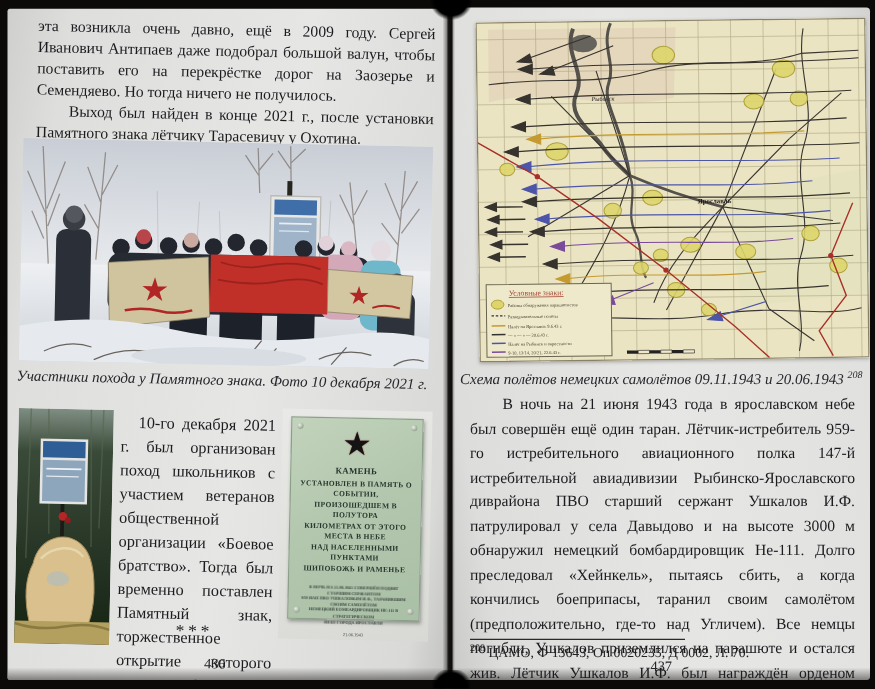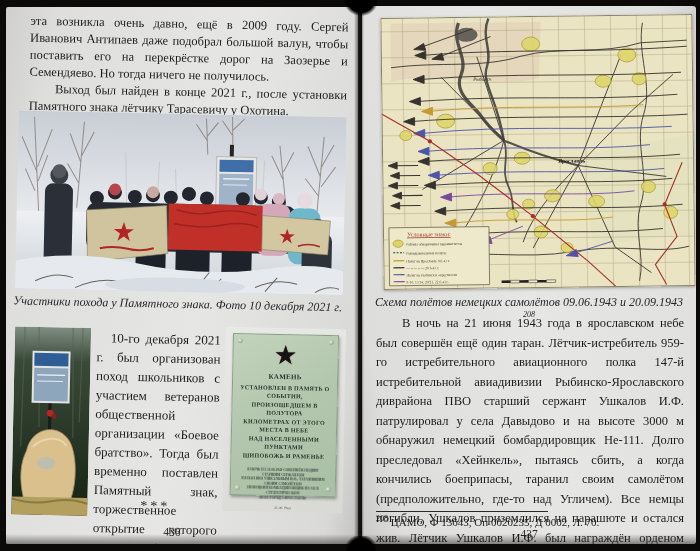--- a/index.html
+++ b/index.html
@@ -361,21 +361,21 @@
         <rect x="127" y="264" width="9" height="2.6" fill="#efe9cc" stroke="#222" stroke-width=".5"></rect>
       <rect x="136" y="264" width="9" height="2.6" fill="#222"></rect>
         <rect x="145" y="264" width="9" height="2.6" fill="#efe9cc" stroke="#222" stroke-width=".5"></rect>
       <rect x="154" y="264" width="9" height="2.6" fill="#222"></rect>
         <rect x="163" y="264" width="9" height="2.6" fill="#efe9cc" stroke="#222" stroke-width=".5"></rect>
     </g>
     <rect x=".5" y=".5" width="311" height="271" fill="none" stroke="#8a8268" stroke-width="1"></rect>
   </svg>
 
   <div id="rp-caption" class="caption">
-    <span>Схема полётов немецких самолётов 09.06.1943 и 20.09.1943 </span><sup>208</sup>
+    <span>Схема полётов немецких самолётов 09.11.1943 и 20.06.1943 </span><sup>208</sup>
   </div>
 
   <div id="rp-text" class="book-text">
     <p>В ночь на 21 июня 1943 года в ярославском небе был совершён ещё один таран. Лётчик-истребитель 959-го истребительного авиационного полка 147-й истребительной авиадивизии Рыбинско-Ярославского диврайона ПВО старший сержант Ушкалов И.Ф. патрулировал у села Давыдово и на высоте 3000 м обнаружил немецкий бомбардировщик Не-111. Долго преследовал «Хейнкель», пытаясь сбить, а когда кончились боеприпасы, таранил своим самолётом (предположительно, где-то над Угличем). Все немцы погибли, Ушкалов приземлился на парашюте и остался жив. Лётчик Ушкалов И.Ф. был награждён орденом Ленина, потом дослужился до звания полковника, имел и другие награды.</p>
 
   </div>
 
   <div id="rp-footnote">
     <div id="footnote-rule"></div>
     <sup>208</sup><span> ЦАМО, Ф 13643, Оп 0020235, Д 0002, Л. 70.</span>

